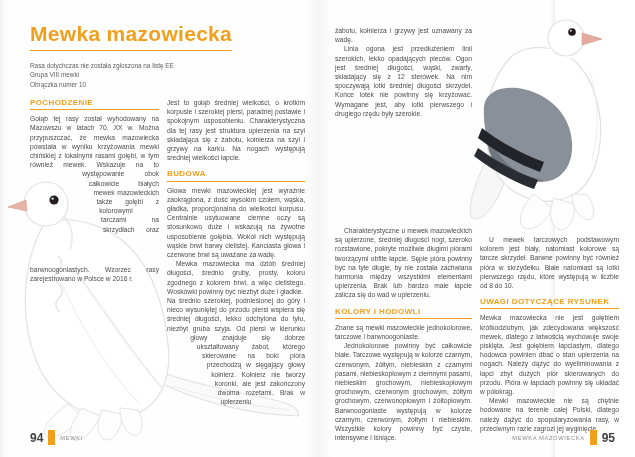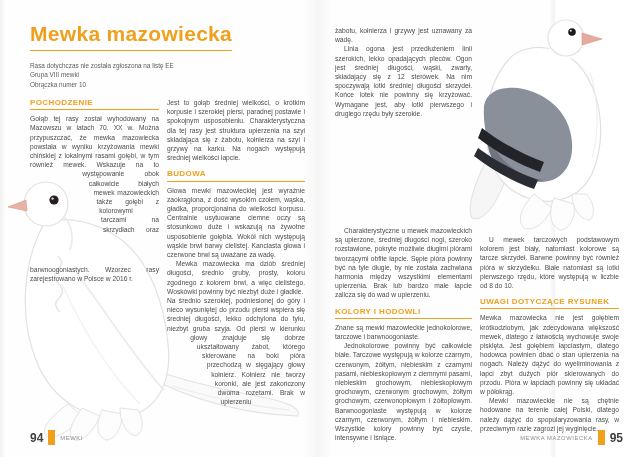--- a/index.html
+++ b/index.html
@@ -50,21 +50,21 @@
     shape-outside:polygon(0 37px,16px 37px,28px 52px,36px 66px,43px 80px,49px 95px,54px 112px,58px 135px,58px 150px,0 150px);}
 
   .photo-left{position:absolute;left:2px;top:164px;width:306px;height:278px;}
   .photo-right{position:absolute;left:130px;top:2px;width:187px;height:233px;}
 
   .footer{position:absolute;bottom:12px;display:flex;align-items:center;gap:5px;
     font-size:5.8px;letter-spacing:0.6px;color:#8d8d8d;}
   .footer .pn{font-size:12px;font-weight:bold;color:#3f3f3f;letter-spacing:0;}
   .footer .block{width:7px;height:15px;background:var(--accent);}
   .footer-left{left:30px;}
-  .footer-right{right:12px;}
+  .footer-right{right:20px;}
 </style>
 </head>
 <body>
 
 <div class="spread">
   <div class="edge l"></div>
   <div class="edge r"></div>
   <div class="gutter"></div>
 
   <div class="page page-left">

